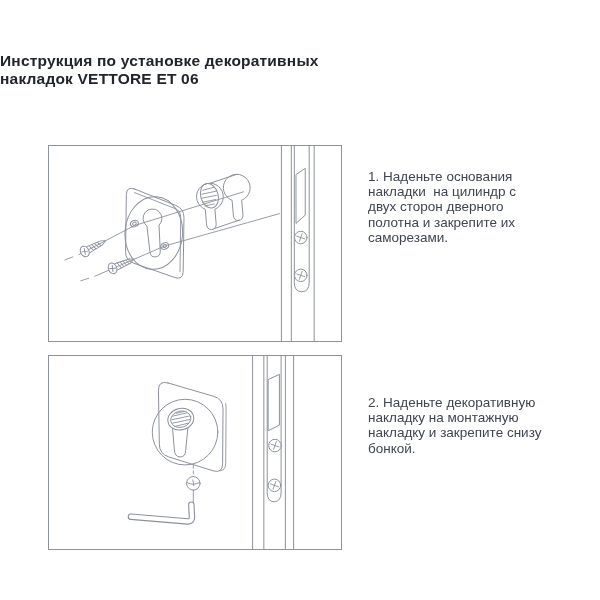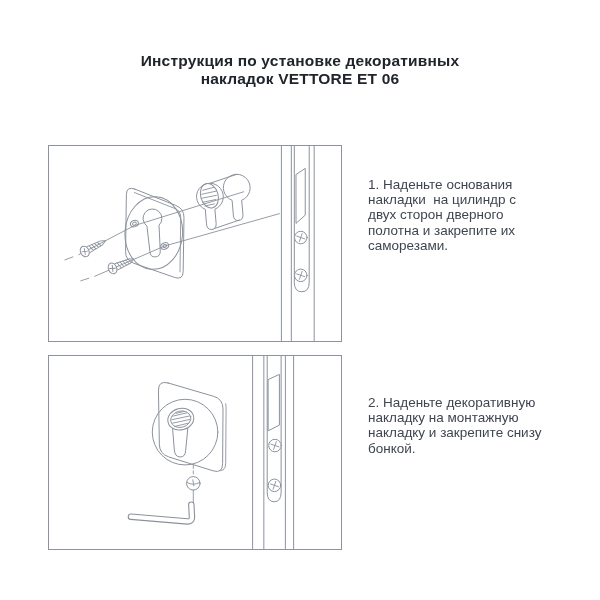--- a/index.html
+++ b/index.html
@@ -1,28 +1,28 @@
 <!DOCTYPE html>
 <html style="--background: #ffffff; --line: #8b919b; --panel-border: #8d939c; --title-text: #20242b; --body-text: #3f4550;"><head>
 <meta charset="utf-8">
 <style>
   html,body{margin:0;padding:0;background:#fff}
   .page{position:relative;width:600px;height:600px;background:var(--background,#ffffff);
         font-family:"Liberation Sans",sans-serif;overflow:hidden}
-  .title{position:absolute;top:52px;left:0;width:600px;text-align:center;font-weight:700;
+  .title{position:absolute;top:52px;left:0;width:600px;font-weight:700;
          font-size:15.5px;line-height:18px;letter-spacing:.2px;color:var(--title-text,#20242b);
          white-space:pre-wrap}
   .panel{position:absolute;left:48px;width:294px;border:1px solid var(--panel-border,#8d939c);
          background:#fff;box-sizing:border-box}
   .panel-1{top:145px;height:197px}
   .panel-2{top:355px;height:195px}
   .panel svg{display:block;width:100%;height:100%;color:var(--line,#8b919b)}
   .step{position:absolute;left:368px;width:208px;font-size:13.5px;line-height:15.2px;
         color:var(--body-text,#3f4550);white-space:pre-wrap}
-  .step-1{top:177px}
+  .step-1{top:169px}
   .step-2{top:395px}
   .ln{stroke:currentColor;stroke-width:1;fill:none;stroke-linejoin:round;stroke-linecap:round}
   .wh{fill:#ffffff}
   .thin{stroke-width:.9}
 </style>
 </head>
 <body>
 
 <div class="page">
 

